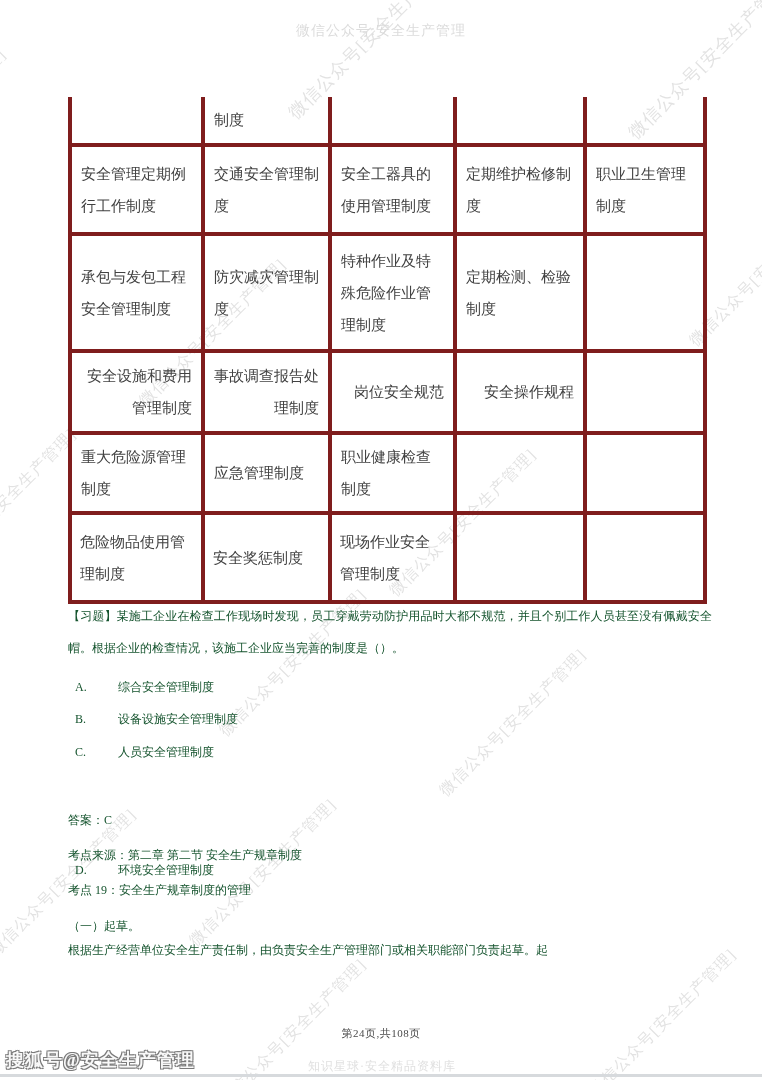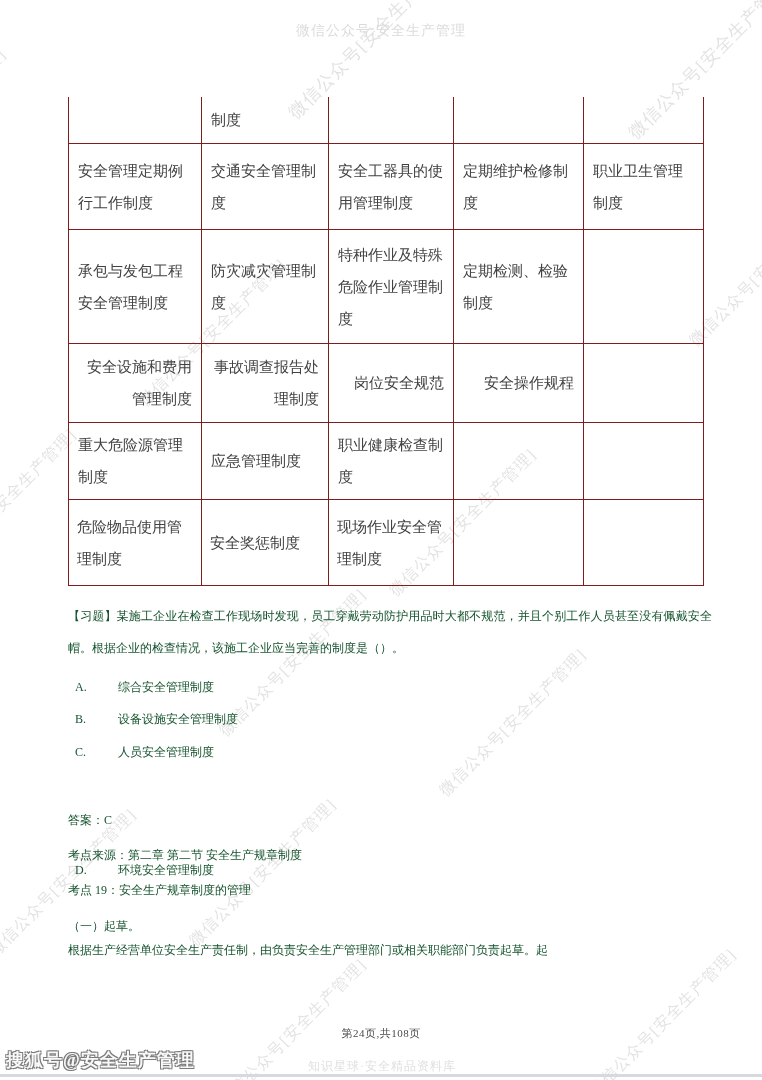--- a/index.html
+++ b/index.html
@@ -44,21 +44,21 @@
 
   
   .doc-table {
     position: absolute;
     top: 97px; left: 68px;
     width: 635px;
     border-collapse: collapse;
     table-layout: fixed;
   }
   .doc-table td {
-    border: 1px solid #7f1d1d;
+    border: 4px solid #7f1d1d;
     vertical-align: middle;
     padding: 4px 9px;
     font-size: 15px;
     line-height: 32px;
     color: #424242;
     word-break: break-all;
   }
   .doc-table tr:first-child td { border-top: none; }
   .doc-table tr:nth-child(1) td { height: 38px; }
   .doc-table tr:nth-child(2) td { height: 77px; }

